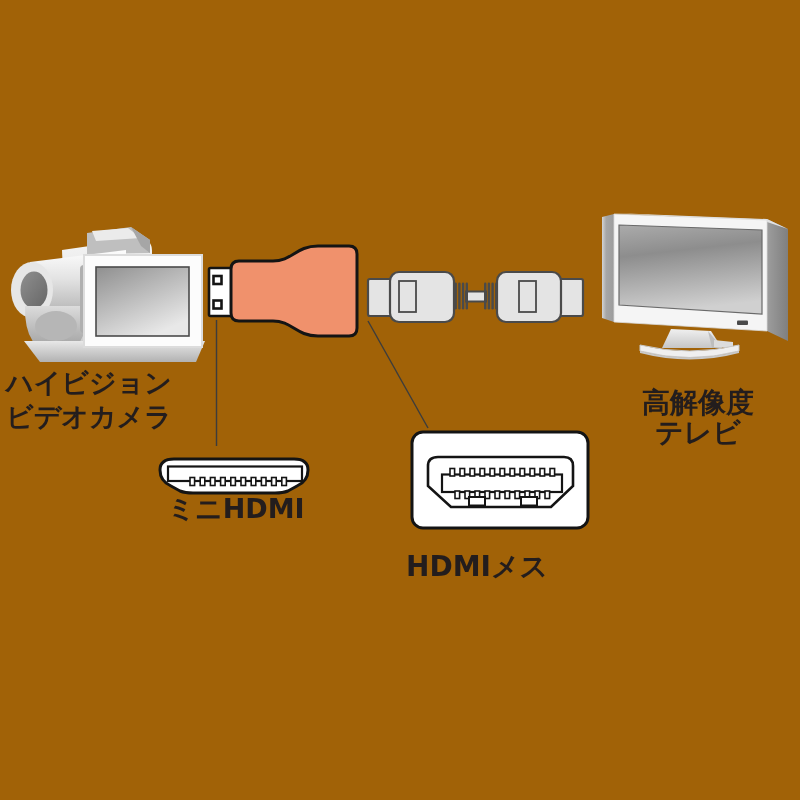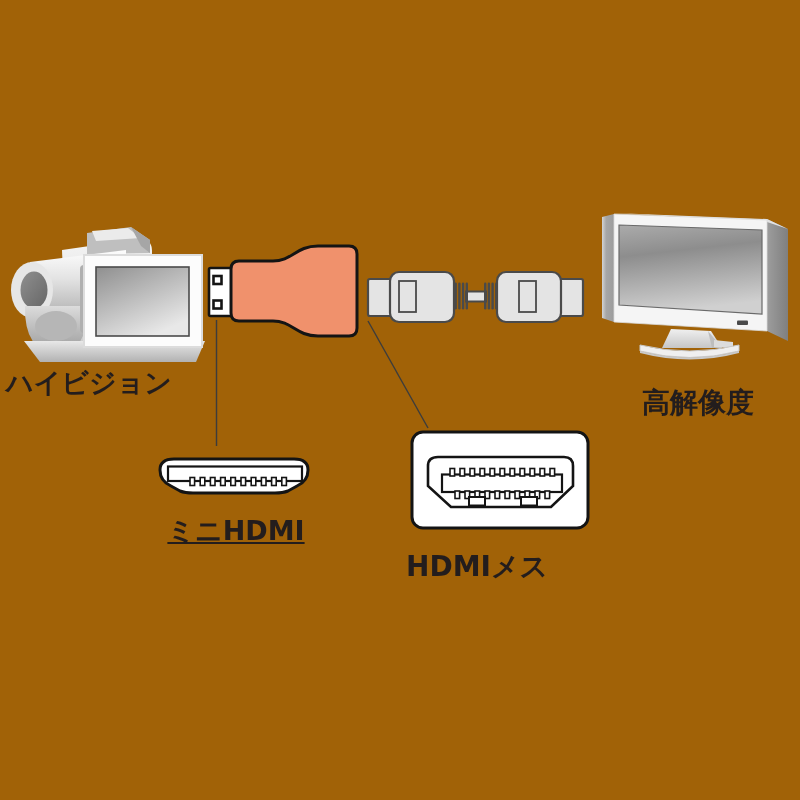--- a/index.html
+++ b/index.html
@@ -12,21 +12,21 @@
   }
   .diagram-svg{position:absolute;left:0;top:0;}
   .label{
     position:absolute;
     font-weight:bold;
     color:#231d1d;
     white-space:nowrap;
   }
   .label .line{display:block;}
   .label-camera{left:6px;top:366px;font-size:27px;line-height:34px;text-align:left;}
-  .label-mini{left:155px;top:513px;width:162px;font-size:27px;line-height:35px;text-align:center;text-decoration:underline;}
+  .label-mini{left:155px;top:491px;width:162px;font-size:27px;line-height:35px;text-align:center;}
   .label-hdmi-female{left:406px;top:551px;width:192px;font-size:28px;line-height:32px;text-align:left;}
   .label-tv{left:610px;top:388px;width:176px;font-size:28px;line-height:30px;text-align:center;}
 </style>
 </head>
 <body>
 
 <div class="canvas">
 
   <svg class="diagram-svg" width="800" height="800" viewBox="0 0 800 800">
     <defs>
@@ -181,27 +181,29 @@
         <rect x="535" y="491" width="4.6" height="7.5"></rect>
         <rect x="545" y="491" width="4.6" height="7.5"></rect>
       </g>
       <rect x="469" y="497" width="16" height="8.5" stroke-width="2"></rect>
       <rect x="521" y="497" width="16" height="8.5" stroke-width="2"></rect>
     </g>
   </svg>
 
   <div class="label label-camera">
     <span class="line">ハイビジョン</span>
+    <span class="line">ビデオカメラ</span>
   </div>
 
   <div class="label label-mini">
     <span class="line">ミニHDMI</span>
   </div>
 
   <div class="label label-hdmi-female">
     <span class="line">HDMIメス</span>
   </div>
 
   <div class="label label-tv">
     <span class="line">高解像度</span>
+    <span class="line">テレビ</span>
   </div>
 
 </div>
 
 </body></html>

